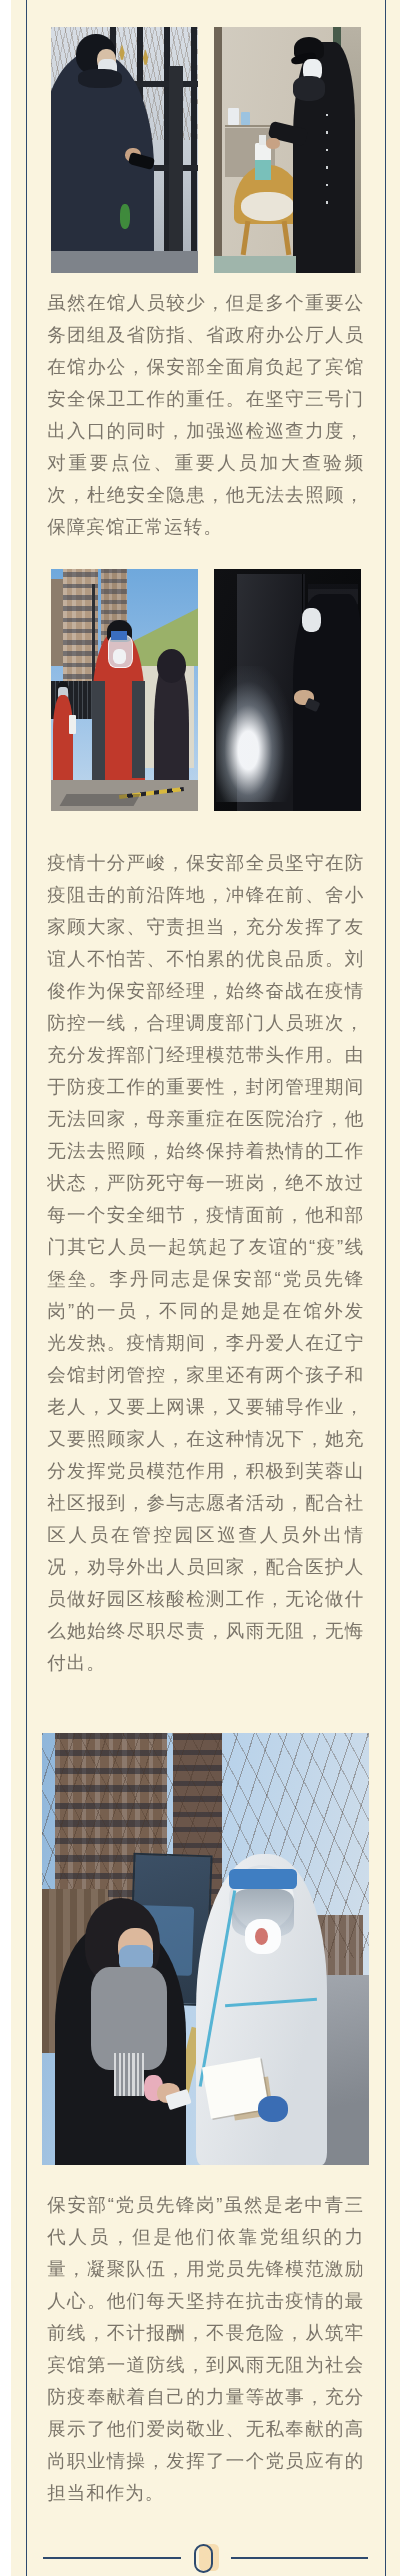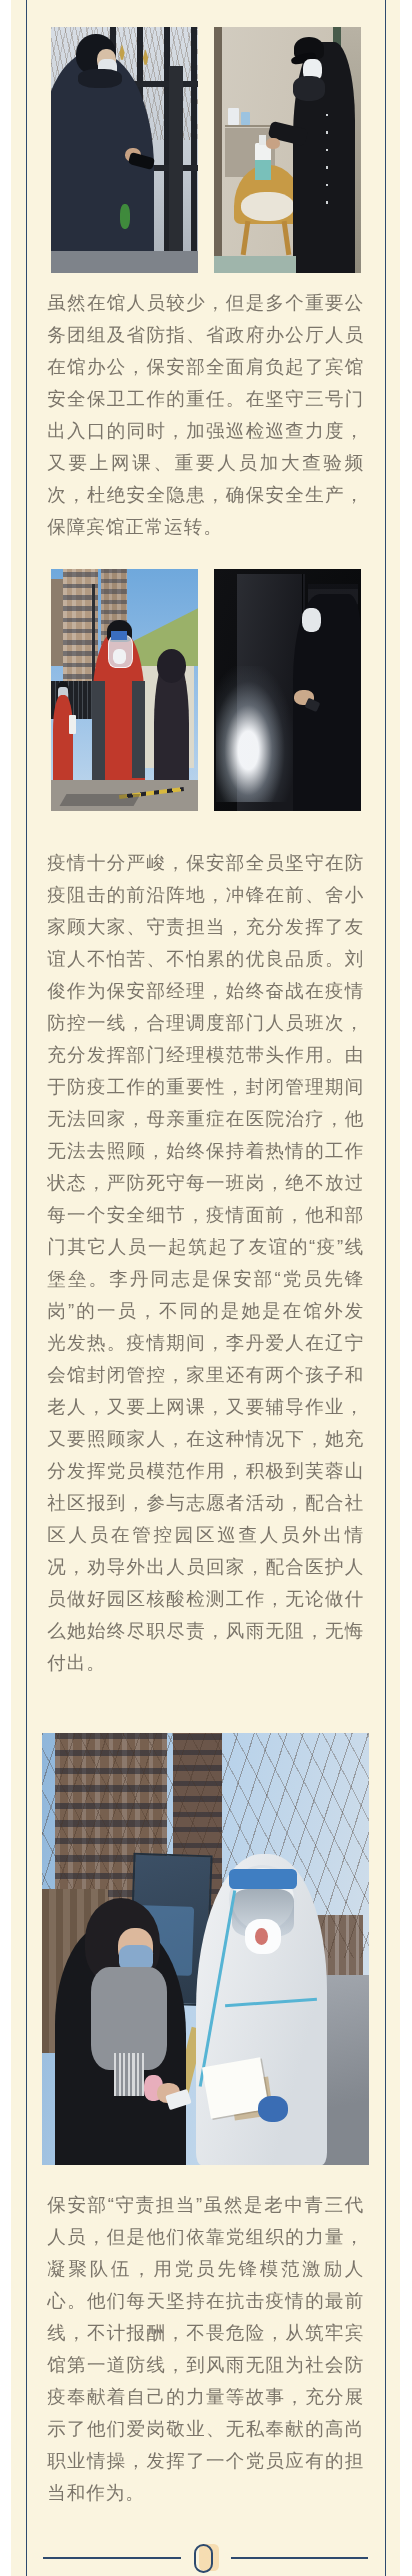--- a/index.html
+++ b/index.html
@@ -219,21 +219,21 @@
         <i class="b-brim"></i>
         <i class="b-mask"></i>
         <i class="b-scarf"></i>
         <i class="b-btn"></i>
         <i class="b-arm"></i>
         <i class="b-hand"></i>
         <i class="b-floor"></i>
       </div>
     </div>
 
-    <p class="para mt-p1">虽然在馆人员较少，但是多个重要公务团组及省防指、省政府办公厅人员在馆办公，保安部全面肩负起了宾馆安全保卫工作的重任。在坚守三号门出入口的同时，加强巡检巡查力度，又要上网课、重要人员加大查验频次，杜绝安全隐患，确保安全生产，保障宾馆正常运转。</p>
+    <p class="para mt-p1">虽然在馆人员较少，但是多个重要公务团组及省防指、省政府办公厅人员在馆办公，保安部全面肩负起了宾馆安全保卫工作的重任。在坚守三号门出入口的同时，加强巡检巡查力度，对重要点位、重要人员加大查验频次，杜绝安全隐患，他无法去照顾，保障宾馆正常运转。</p>
 
     <div class="photo-row row2">
       <div class="photo ph-m">
         <i class="c-sky"></i>
         <i class="c-b1"></i>
         <i class="c-b2"></i>
         <i class="c-b3"></i>
         <i class="c-pole"></i>
         <i class="c-fence"></i>
         <i class="c-canopy"></i>
@@ -302,21 +302,21 @@
       <i class="e-glass"></i>
       <i class="e-mask5b"></i>
       <i class="e-maskred"></i>
       <i class="e-trim1"></i>
       <i class="e-trim2"></i>
       <i class="e-clip"></i>
       <i class="e-paper"></i>
       <i class="e-glove"></i>
     </div>
 
-    <p class="para mt-p3">保安部“守责担当”虽然是老中青三代人员，但是他们依靠党组织的力量，凝聚队伍，用党员先锋模范激励人心。他们每天坚持在抗击疫情的最前线，不计报酬，不畏危险，从筑牢宾馆第一道防线，到风雨无阻为社会防疫奉献着自己的力量等故事，充分展示了他们爱岗敬业、无私奉献的高尚职业情操，发挥了一个党员应有的担当和作为。</p>
+    <p class="para mt-p3">保安部“党员先锋岗”虽然是老中青三代人员，但是他们依靠党组织的力量，凝聚队伍，用党员先锋模范激励人心。他们每天坚持在抗击疫情的最前线，不计报酬，不畏危险，从筑牢宾馆第一道防线，到风雨无阻为社会防疫奉献着自己的力量等故事，充分展示了他们爱岗敬业、无私奉献的高尚职业情操，发挥了一个党员应有的担当和作为。</p>
 
     <div class="divider">
       <div class="line"></div>
       <div class="cap-wrap">
         <div class="cap-glow"></div>
         <div class="capsule"></div>
       </div>
       <div class="line"></div>
     </div>
   </div>

